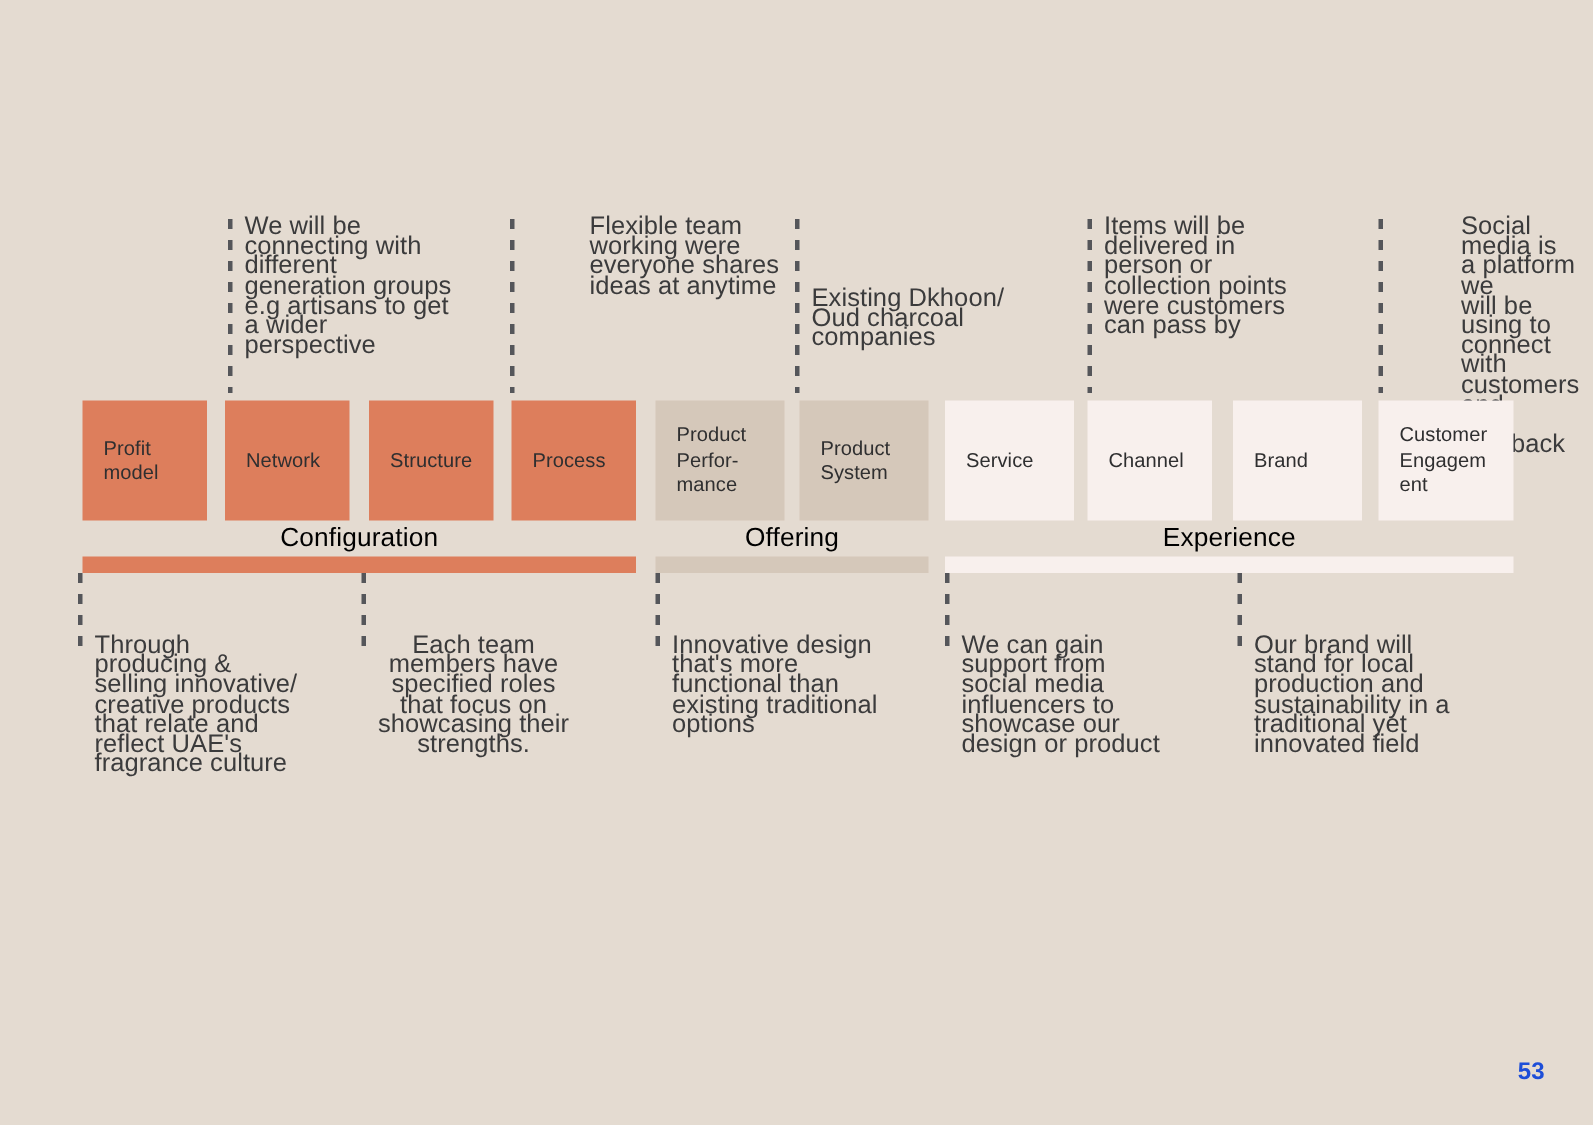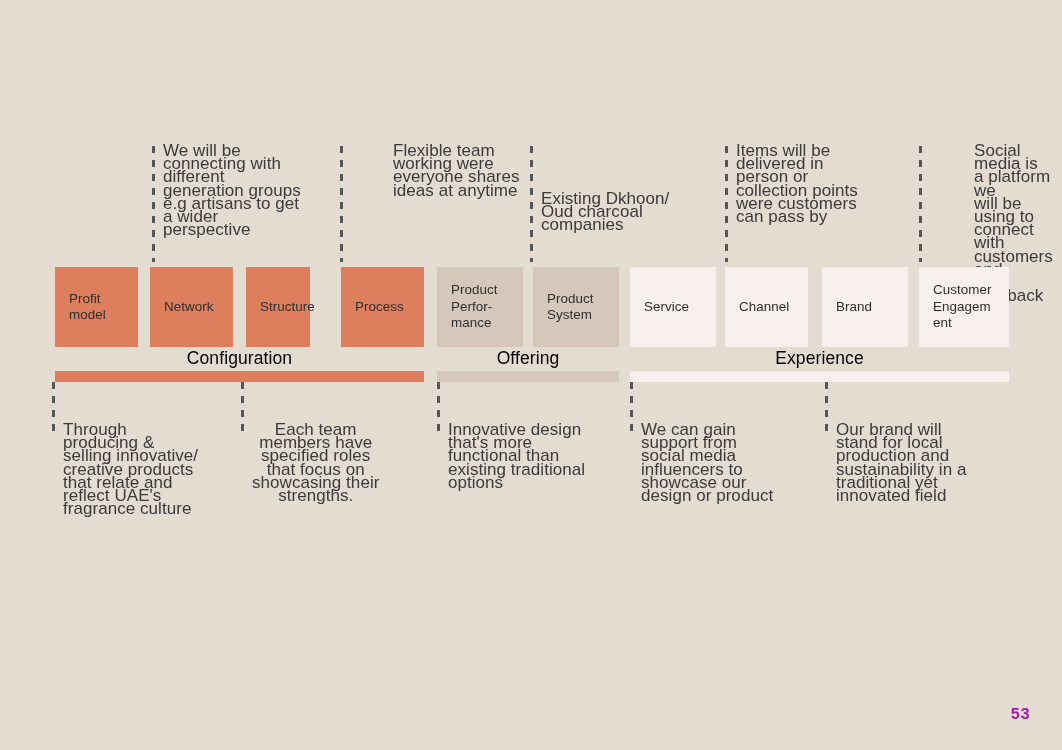--- a/index.html
+++ b/index.html
@@ -94,23 +94,22 @@
   .cat-bar.tan    { background: #d5c8ba; }
   .cat-bar.cream  { background: #f8f0ed; }
 
   
   .page-num {
     position: absolute;
     right: 32px;
     bottom: 26px;
     font-size: 16px;
     font-weight: bold;
-    color: #a21caf;
+    color: #1d4ed8;
     letter-spacing: 0.2px;
-    font-family: Liberation Mono, monospace;
   }
 </style>
 </head>
 <body>
 
 <div class="slide">
 
 
   <div id="top-notes">
       <div class="dash" style="left: 152px; top: 146px; height: 116px;"></div>
@@ -143,21 +142,21 @@
 will be using to
 connect with
 customers and
 get feedback
 from</div>
     </div>
   <div id="boxes">
       <div class="box orange" style="left: 55px; width: 83px;">Profit
 model</div>
       <div class="box orange" style="left: 150px; width: 83px;">Network</div>
-      <div class="box orange" style="left: 246px; width: 64px;">Structure</div>
+      <div class="box orange" style="left: 246px; width: 83px;">Structure</div>
       <div class="box orange" style="left: 341px; width: 83px;">Process</div>
       <div class="box tan" style="left: 437px; width: 86px;">Product
 Perfor-
 mance</div>
       <div class="box tan" style="left: 533px; width: 86px;">Product
 System</div>
       <div class="box cream" style="left: 630px; width: 86px;">Service</div>
       <div class="box cream" style="left: 725px; width: 83px;">Channel</div>
       <div class="box cream" style="left: 822px; width: 86px;">Brand</div>
       <div class="box cream" style="left: 919px; width: 90px;">Customer

